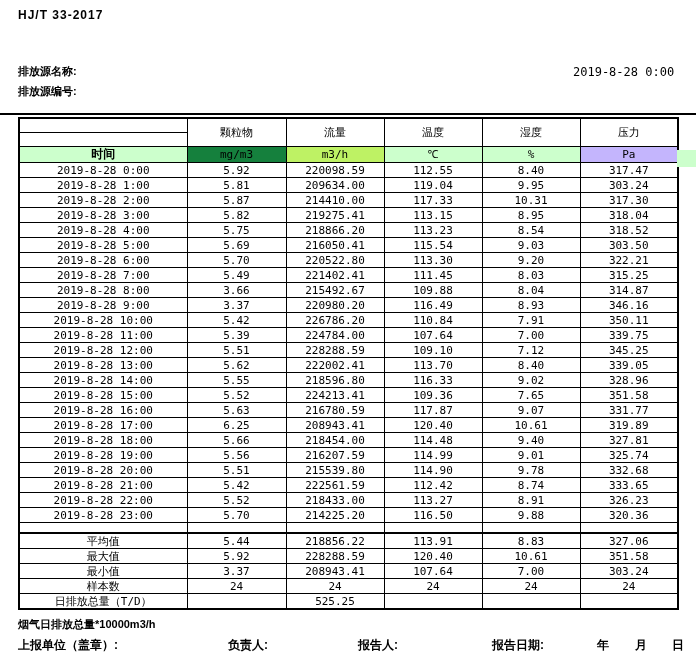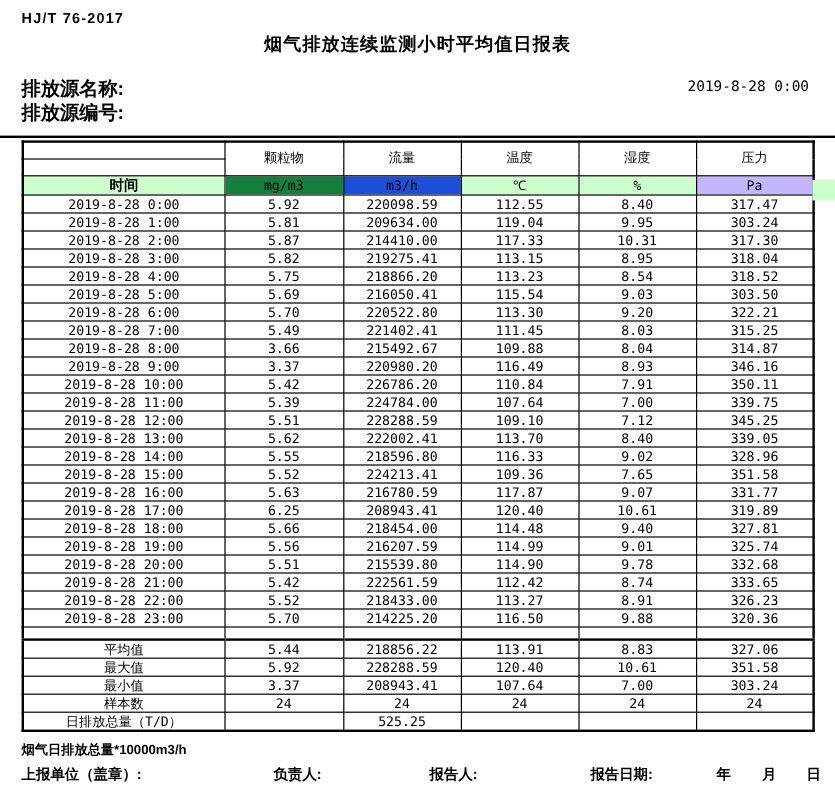--- a/index.html
+++ b/index.html
@@ -14,21 +14,21 @@
     font-weight:bold;font-size:12px;letter-spacing:1px;
   }
   .doc-title{
     position:absolute;left:0;top:28px;width:100%;text-align:center;
     font-family:"Liberation Sans",sans-serif;
     font-weight:bold;font-size:15px;letter-spacing:1px;
   }
   .src-label{
     position:absolute;left:18px;
     font-family:"Liberation Sans",sans-serif;
-    font-weight:bold;font-size:16px;
+    font-weight:bold;font-size:11px;
   }
   .src-name{top:64px;}
   .src-id{top:84px;}
   .report-date{
     position:absolute;left:573px;top:65px;font-size:12px;
   }
   .top-rule{
     position:absolute;left:0;top:113px;width:696px;height:2px;background:#000;
   }
   table.report{
@@ -74,22 +74,21 @@
   .fl-date{left:492px;}
   .fl-year{left:597px;}
   .fl-month{left:635px;}
   .fl-day{left:672px;}
 </style>
 </head>
 <body>
 
 <div class="page">
 
-  <div class="doc-code">HJ/T  76-2017</div>
-  <div class="doc-title">烟气排放连续监测小时平均值日报表</div>
+  <div class="doc-code">HJ/T  33-2017</div>
 
   <div class="src-label src-name">排放源名称:</div>
   <div class="src-label src-id">排放源编号:</div>
   <div class="report-date">2019-8-28 0:00</div>
 
   <div class="top-rule"></div>
 
   <table class="report">
     <colgroup>
       <col style="width:168px">
@@ -107,21 +106,21 @@
         <th class="col-head" rowspan="2">温度</th>
         <th class="col-head" rowspan="2">湿度</th>
         <th class="col-head" rowspan="2">压力</th>
       </tr>
       <tr class="head-split">
         <td></td>
       </tr>
       <tr class="unit-row">
         <th style="background: rgb(204, 255, 204);">时间</th>
         <td style="background: #15803d;">mg/m3</td>
-        <td style="background: #1d4ed8;">m3/h</td>
+        <td style="background: #bef264;">m3/h</td>
         <td style="background: rgb(204, 255, 204);">℃</td>
         <td style="background: rgb(204, 255, 204);">%</td>
         <td style="background: #c4b5fd;">Pa</td>
       </tr>
     </thead>
     <tbody>
         <tr>
           <td>2019-8-28 0:00</td>
           <td>5.92</td>
           <td>220098.59</td>

